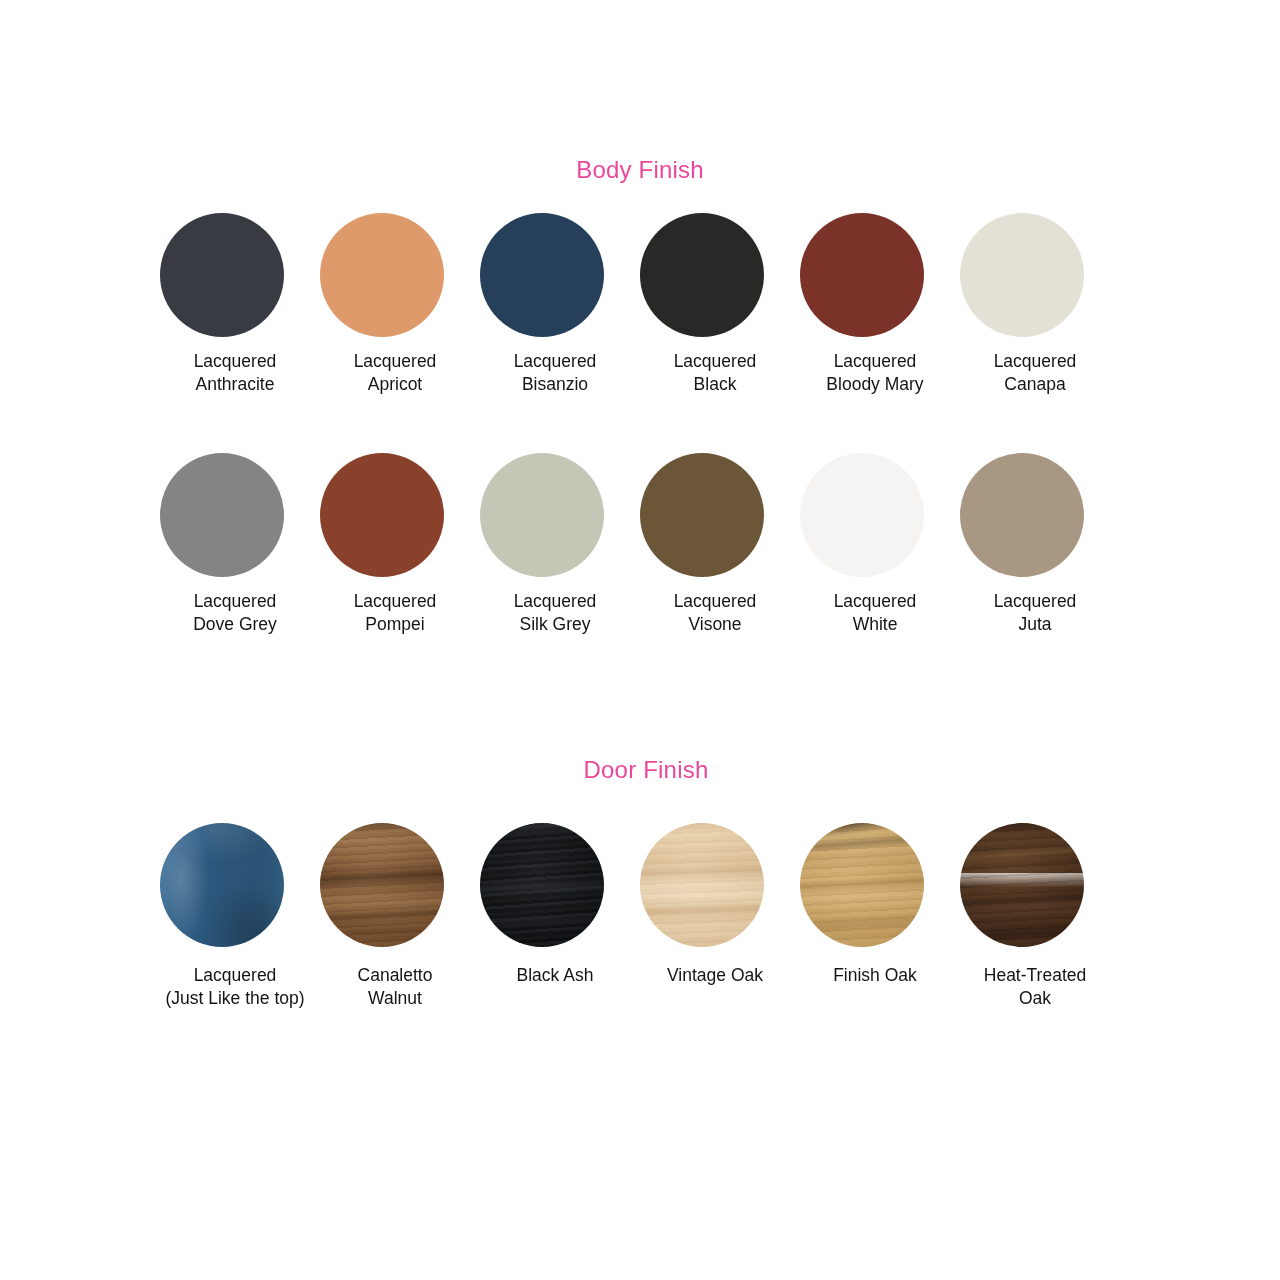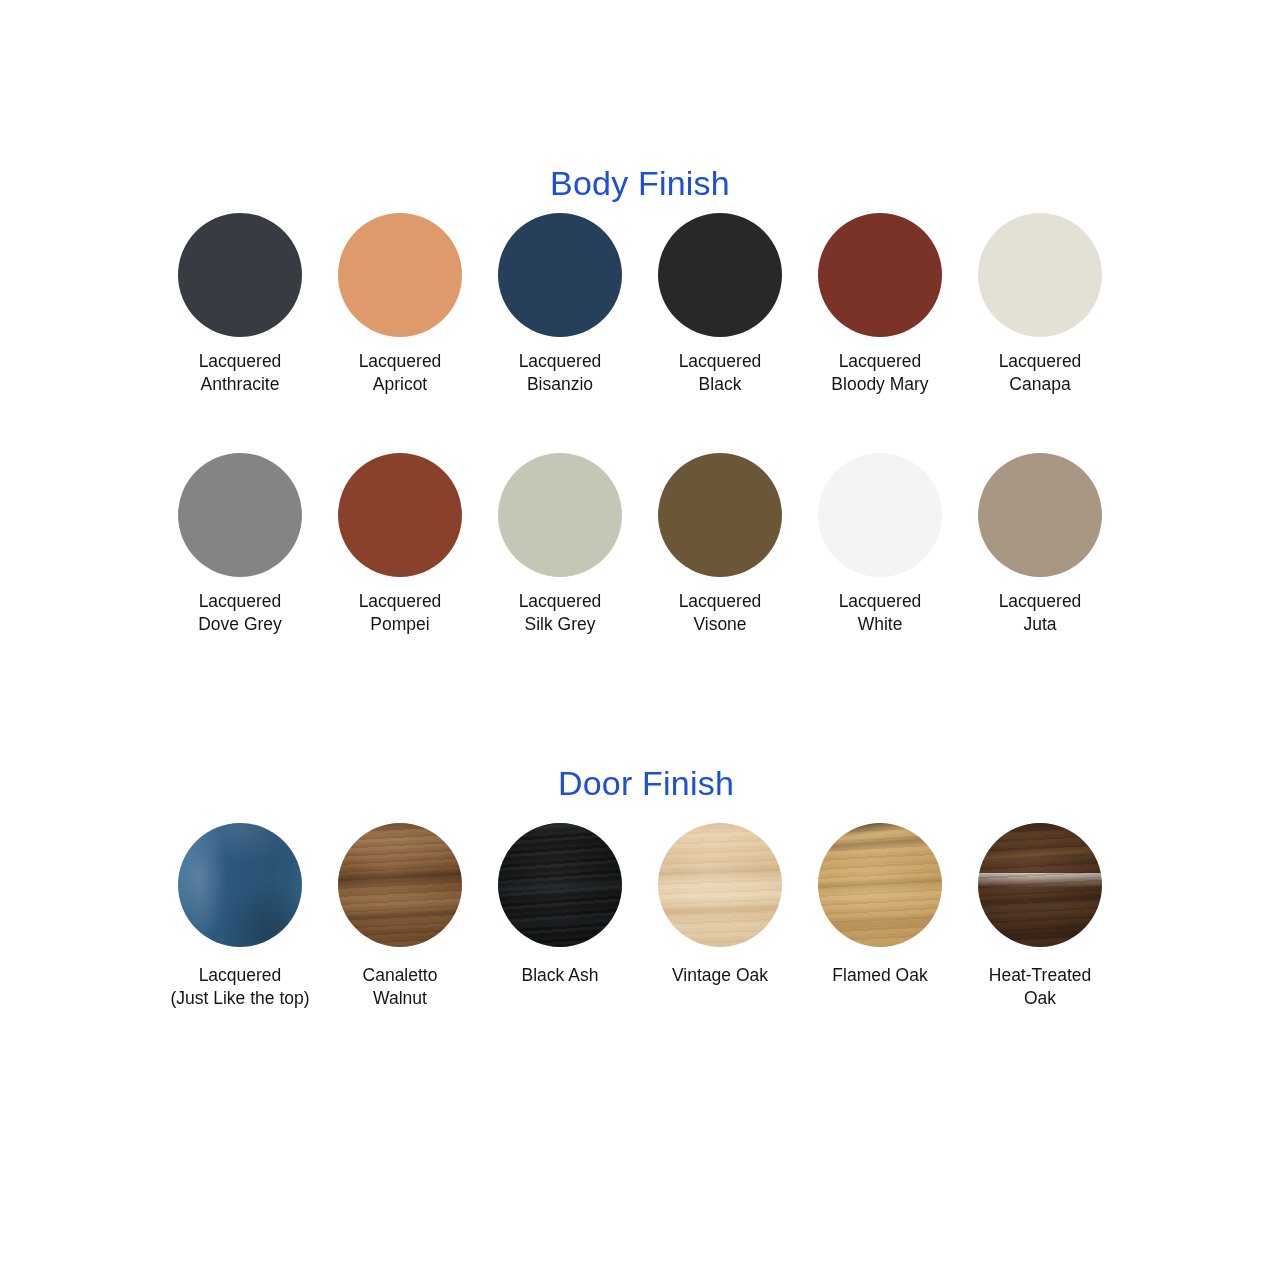--- a/index.html
+++ b/index.html
@@ -15,45 +15,44 @@
     overflow: hidden;
   }
   .page {
     position: relative;
     width: 1280px;
     height: 1280px;
   }
 
   .section-title {
     text-align: center;
-    font-size: 34px;
+    font-size: 24px;
     font-weight: 400;
     letter-spacing: 0.2px;
-    color: #1d4ed8;
+    color: #ec4899;
     line-height: 1;
   }
 
   #body-finish-title { position: absolute; left: 0; right: 0; top: 138px; }
   #door-finish-title { position: absolute; left: 0; right: 0; top: 738px; margin-left: 12px; }
 
   .swatch-grid {
     position: absolute;
     left: 160px;
     width: 960px;
     display: grid;
     grid-template-columns: repeat(6, 1fr);
   }
   #body-grid-row1 { top: 213px; }
   #body-grid-row2 { top: 453px; }
   #door-grid      { top: 823px; }
 
   .swatch-cell {
     display: flex;
     flex-direction: column;
-    align-items: center;
   }
 
   .swatch-disc {
     width: 124px;
     height: 124px;
     border-radius: 50%;
     background-color: #cccccc;
   }
 
   .swatch-label {
@@ -297,21 +296,21 @@
     <div class="swatch-cell">
       <div class="swatch-disc tex tex-black-ash"></div>
       <div class="swatch-label">Black Ash</div>
     </div>
     <div class="swatch-cell">
       <div class="swatch-disc tex tex-flamed-oak"></div>
       <div class="swatch-label">Vintage Oak</div>
     </div>
     <div class="swatch-cell">
       <div class="swatch-disc tex tex-vintage-oak"></div>
-      <div class="swatch-label">Flamed Oak</div>
+      <div class="swatch-label">Finish Oak</div>
     </div>
     <div class="swatch-cell">
       <div class="swatch-disc tex tex-heat-oak"></div>
       <div class="swatch-label">Heat-Treated
 Oak</div>
     </div>
   </div>
 
 </div>
 

